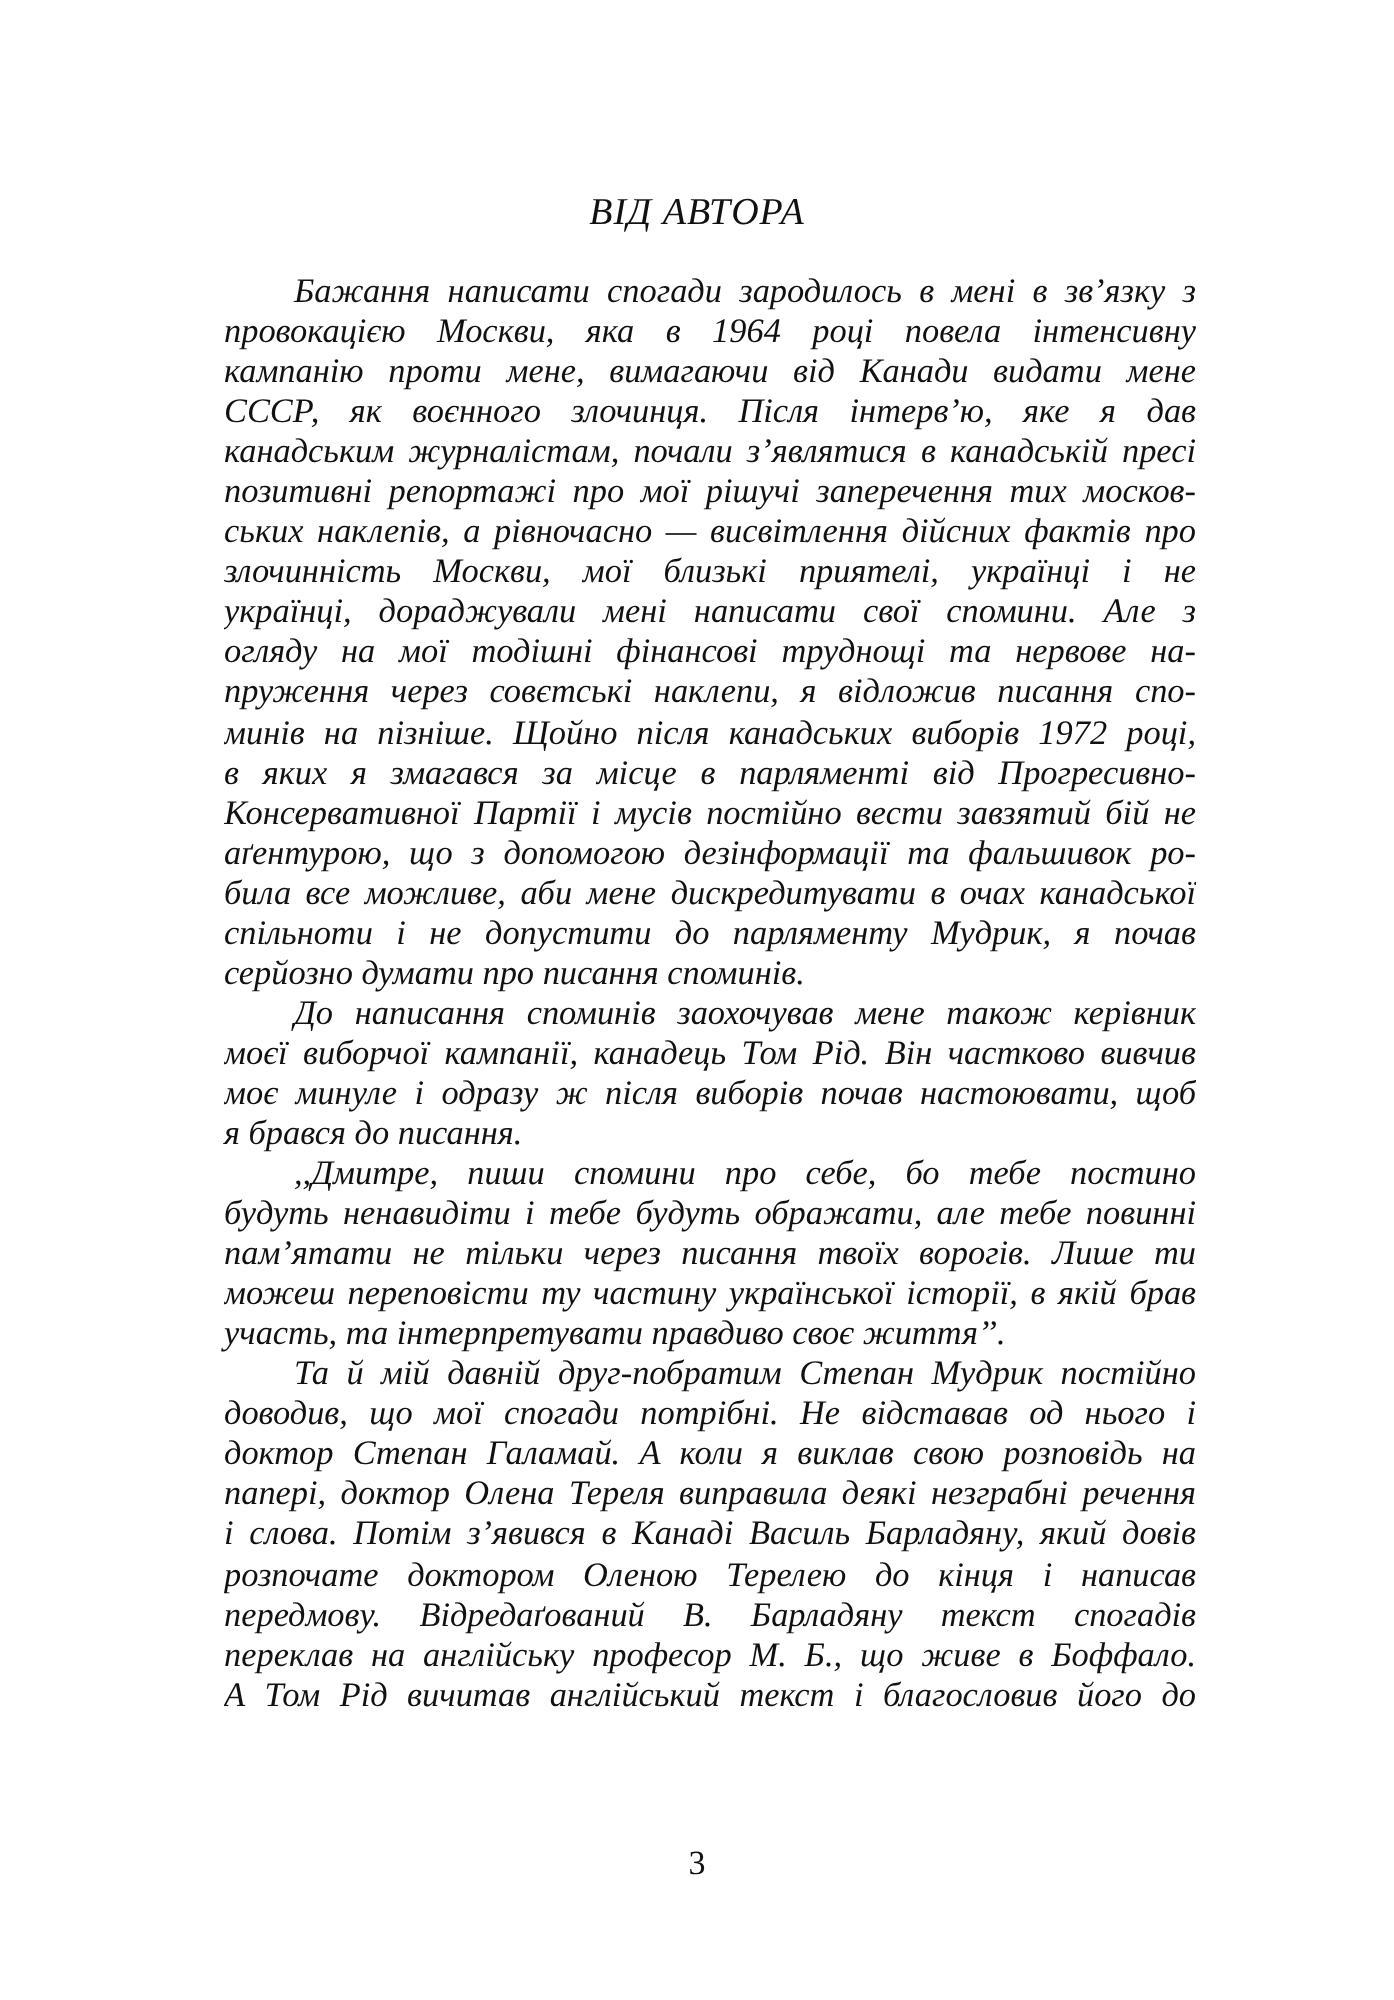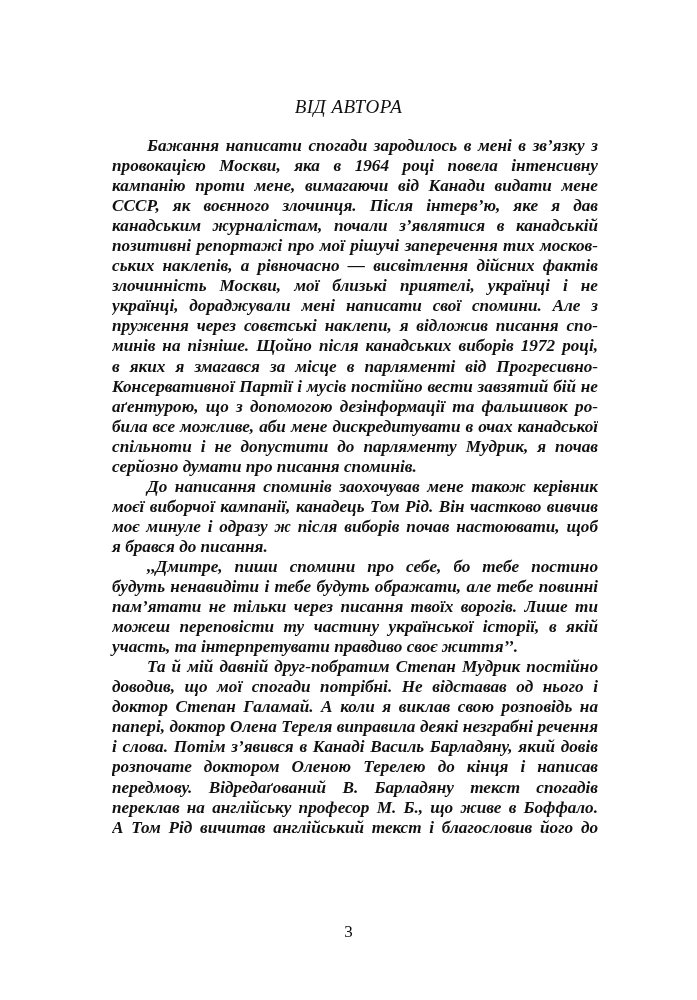--- a/index.html
+++ b/index.html
@@ -31,21 +31,21 @@
       font-style: italic;
       font-size: 19px;
       letter-spacing: 0.5px;
     }
     .body-text {
       position: absolute;
       left: 112px;
       top: 136px;
       width: 486px;
       font-style: italic;
-      font-weight: bold;
+      font-weight: normal;
       font-size: 17.2px;
       line-height: 20.05px;
     }
     .line {
       display: block;
       height: 20.05px;
       white-space: nowrap;
       text-align: justify;
       text-align-last: justify;
       overflow: visible;
@@ -72,20 +72,21 @@
   <div class="body-text" id="body-text">
       <span class="line indent" style="white-space: normal; overflow: hidden;">Бажання написати спогади зародилось в мені в зв’язку з</span>
       <span class="line" style="white-space: normal; overflow: hidden;">провокацією Москви, яка в 1964 році повела інтенсивну</span>
       <span class="line" style="white-space: normal; overflow: hidden;">кампанію проти мене, вимагаючи від Канади видати мене</span>
       <span class="line" style="white-space: normal; overflow: hidden;">СССР, як воєнного злочинця. Після інтерв’ю, яке я дав</span>
       <span class="line" style="white-space: normal; overflow: hidden;">канадським журналістам, почали з’являтися в канадській пресі</span>
       <span class="line" style="white-space: normal; overflow: hidden;">позитивні репортажі про мої рішучі заперечення тих москов-</span>
       <span class="line" style="white-space: normal; overflow: hidden;">ських наклепів, а рівночасно — висвітлення дійсних фактів про</span>
       <span class="line" style="white-space: normal; overflow: hidden;">злочинність Москви, мої близькі приятелі, українці і не</span>
       <span class="line" style="white-space: normal; overflow: hidden;">українці, дораджували мені написати свої спомини. Але з</span>
+      <span class="line" style="white-space: normal; overflow: hidden;">огляду на мої тодішні фінансові труднощі та нервове на-</span>
       <span class="line" style="white-space: normal; overflow: hidden;">пруження через совєтські наклепи, я відложив писання спо-</span>
       <span class="line" style="white-space: normal; overflow: hidden;">минів на пізніше. Щойно після канадських виборів 1972 році,</span>
       <span class="line" style="white-space: normal; overflow: hidden;">в яких я змагався за місце в парляменті від Прогресивно-</span>
       <span class="line" style="white-space: normal; overflow: hidden;">Консервативної Партії і мусів постійно вести завзятий бій не</span>
       <span class="line" style="white-space: normal; overflow: hidden;">аґентурою, що з допомогою дезінформації та фальшивок ро-</span>
       <span class="line" style="white-space: normal; overflow: hidden;">била все можливе, аби мене дискредитувати в очах канадської</span>
       <span class="line" style="white-space: normal; overflow: hidden;">спільноти і не допустити до парляменту Мудрик, я почав</span>
       <span class="line last">серйозно думати про писання споминів.</span>
       <span class="line indent" style="white-space: normal; overflow: hidden;">До написання споминів заохочував мене також керівник</span>
       <span class="line" style="white-space: normal; overflow: hidden;">моєї виборчої кампанії, канадець Том Рід. Він частково вивчив</span>

